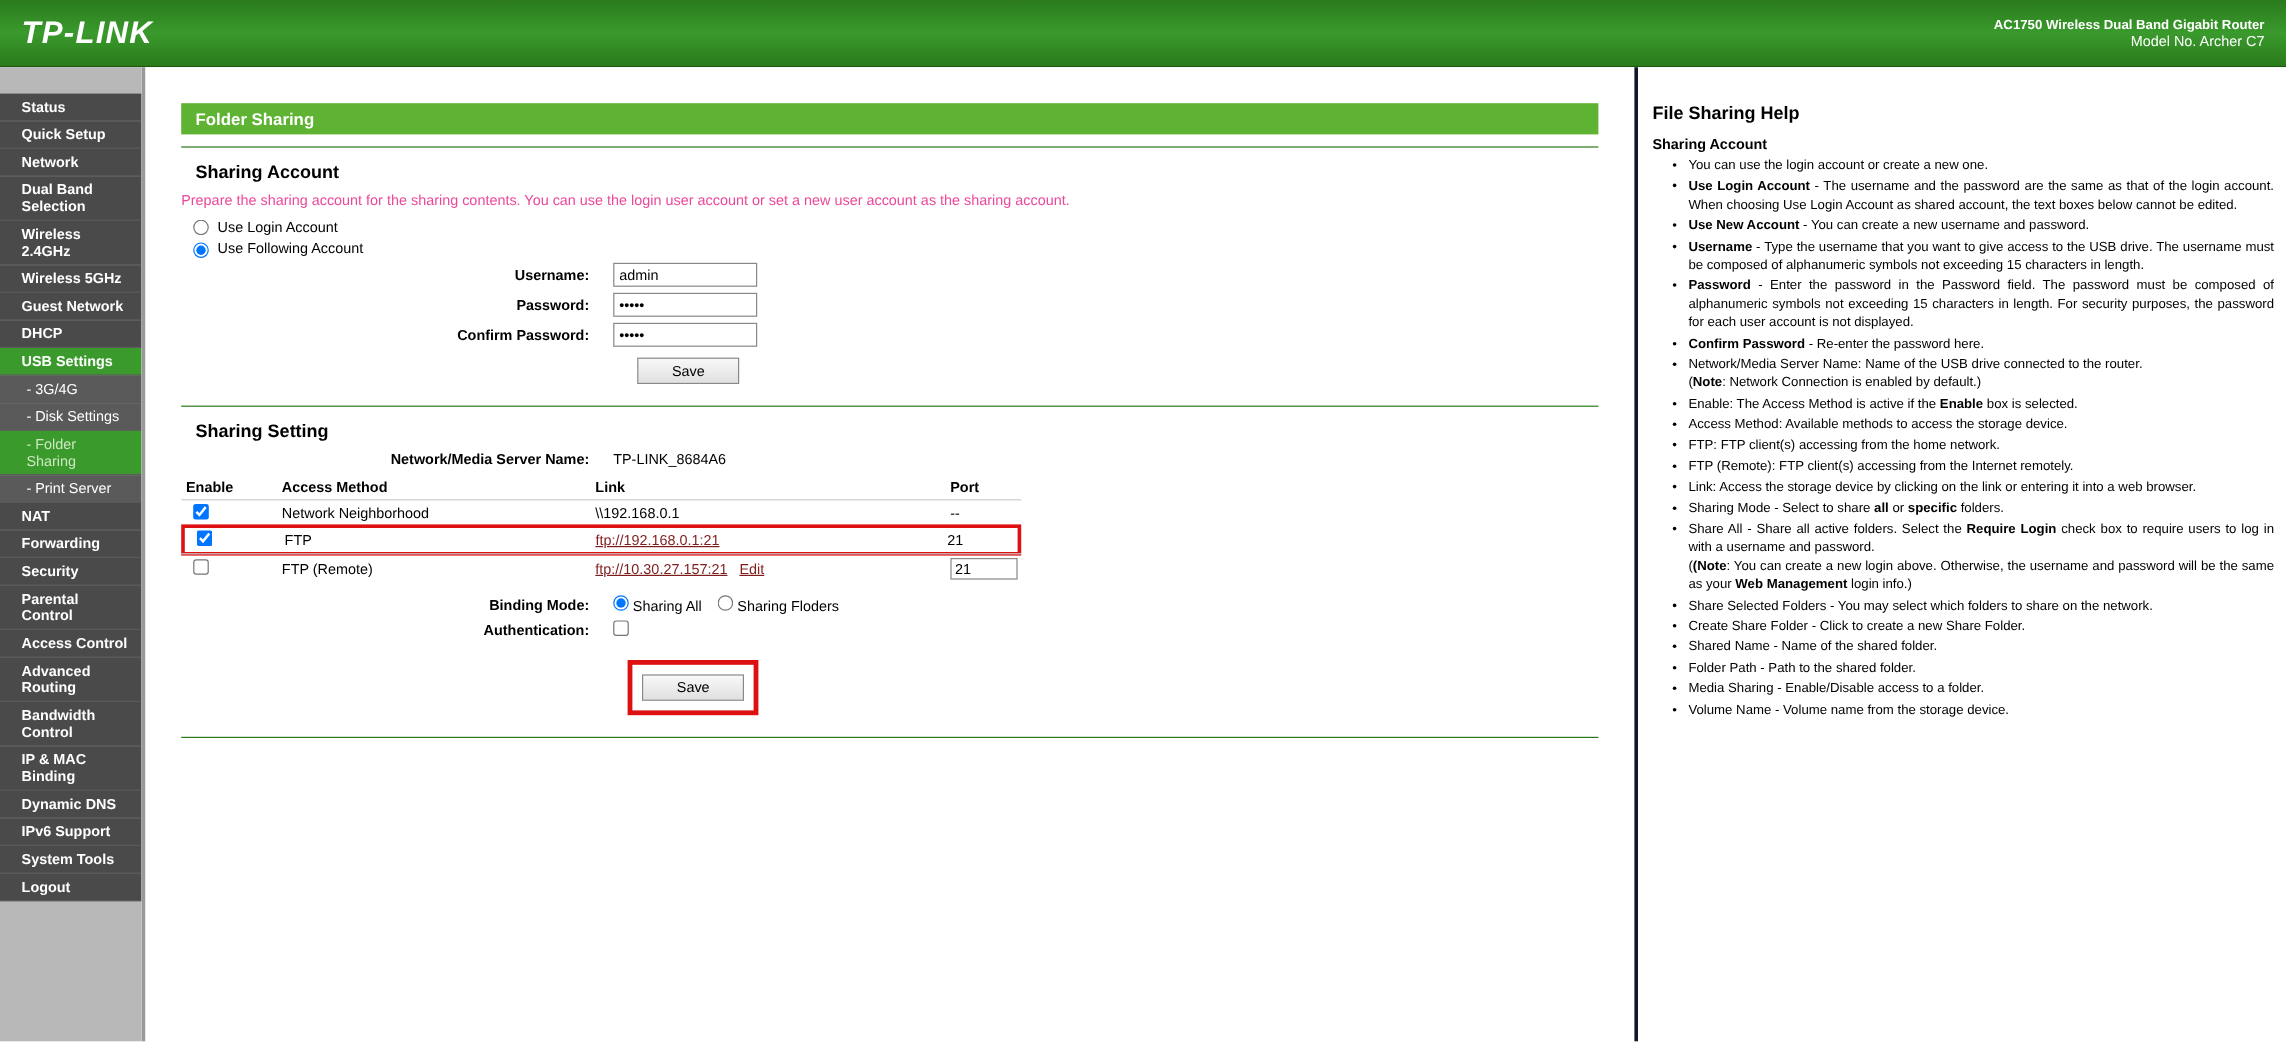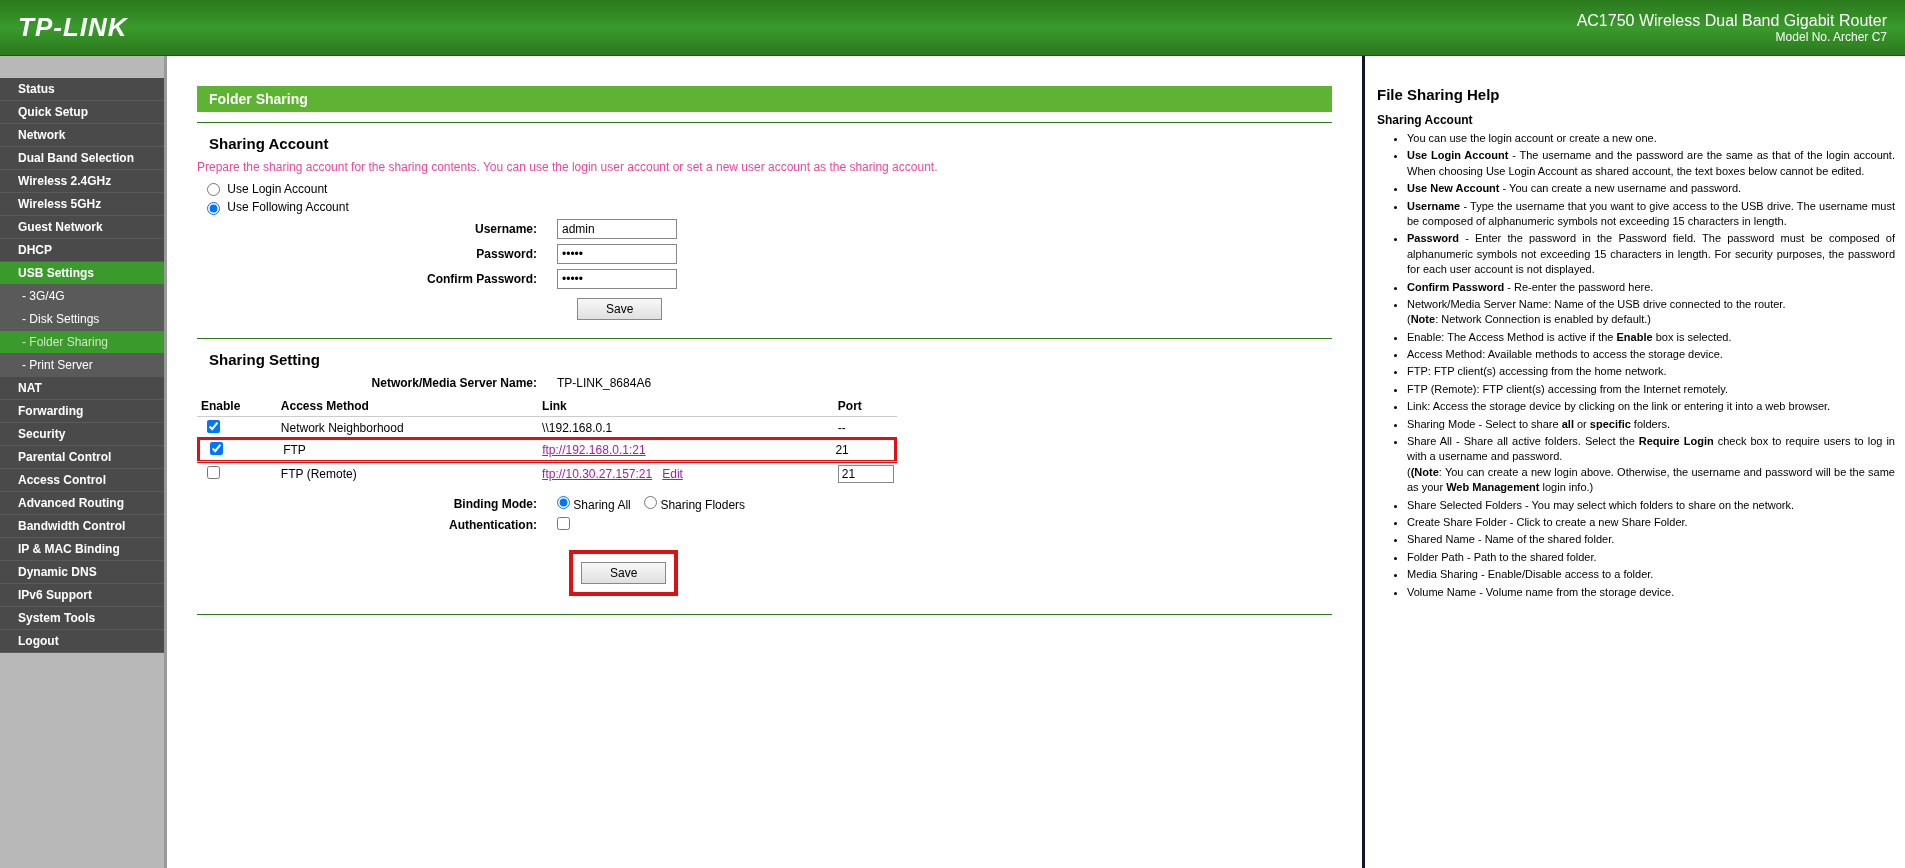--- a/index.html
+++ b/index.html
@@ -9,27 +9,27 @@
   background: linear-gradient(to bottom, #2a7a1c 0%, #3a9a2c 50%, #2a7a1c 100%);
   height: 56px;
   display: flex;
   align-items: center;
   justify-content: space-between;
   padding: 0 18px;
   border-bottom: 1px solid #1a5a0c;
 }
 .logo { color: #fff; font-weight: bold; font-size: 26px; font-style: italic; letter-spacing: 1px; }
 .header-right { color: #fff; text-align: right; }
-.product-name { font-weight: normal; font-size: 16px; }
+.product-name { font-weight: bold; font-size: 11px; }
 .model-no { font-size: 12px; }
 
 .layout { display: flex; height: calc(100vh - 56px); }
 
 .sidebar-wrap {
-  width: 164px;
+  width: 118px;
   background: #b8b8b8;
   padding-top: 22px;
   flex-shrink: 0;
 }
 .sidebar { }
 .nav-item {
   display: block;
   padding: 4px 10px 4px 18px;
   color: #fff;
   font-weight: bold;
@@ -81,21 +81,21 @@
 .btn-save-center { margin-left: 380px; margin-top: 4px; display: inline-block; }
 
 .table { width: 700px; margin-top: 6px; }
 .th-row, .td-row { display: flex; border-top: 1px solid #ccc; padding: 3px 0; align-items: center; }
 .th-row { font-weight: bold; border-top: none; }
 .col-enable { width: 85px; padding-left: 4px; }
 .col-method { width: 265px; }
 .col-link { width: 300px; }
 .col-port { width: 60px; }
 .td-row input[type=checkbox] { margin-left: 6px; }
-.td-row a { color: #a21caf; text-decoration: underline; }
+.td-row a { color: #7f1d1d; text-decoration: underline; }
 .td-row .edit-link { margin-left: 10px; }
 .port-input { width: 56px; height: 18px; border: 1px solid #888; padding: 0 3px; font-size: 12px; }
 .highlight-red { border: 3px solid #d11; padding: 2px 0; margin: -2px 0; }
 
 .highlight-btn-wrap { display: inline-block; border: 4px solid #d11; padding: 8px; margin-left: 372px; margin-top: 12px; }
 
 .help {
   width: 540px;
   flex-shrink: 0;
   background: #fff;

